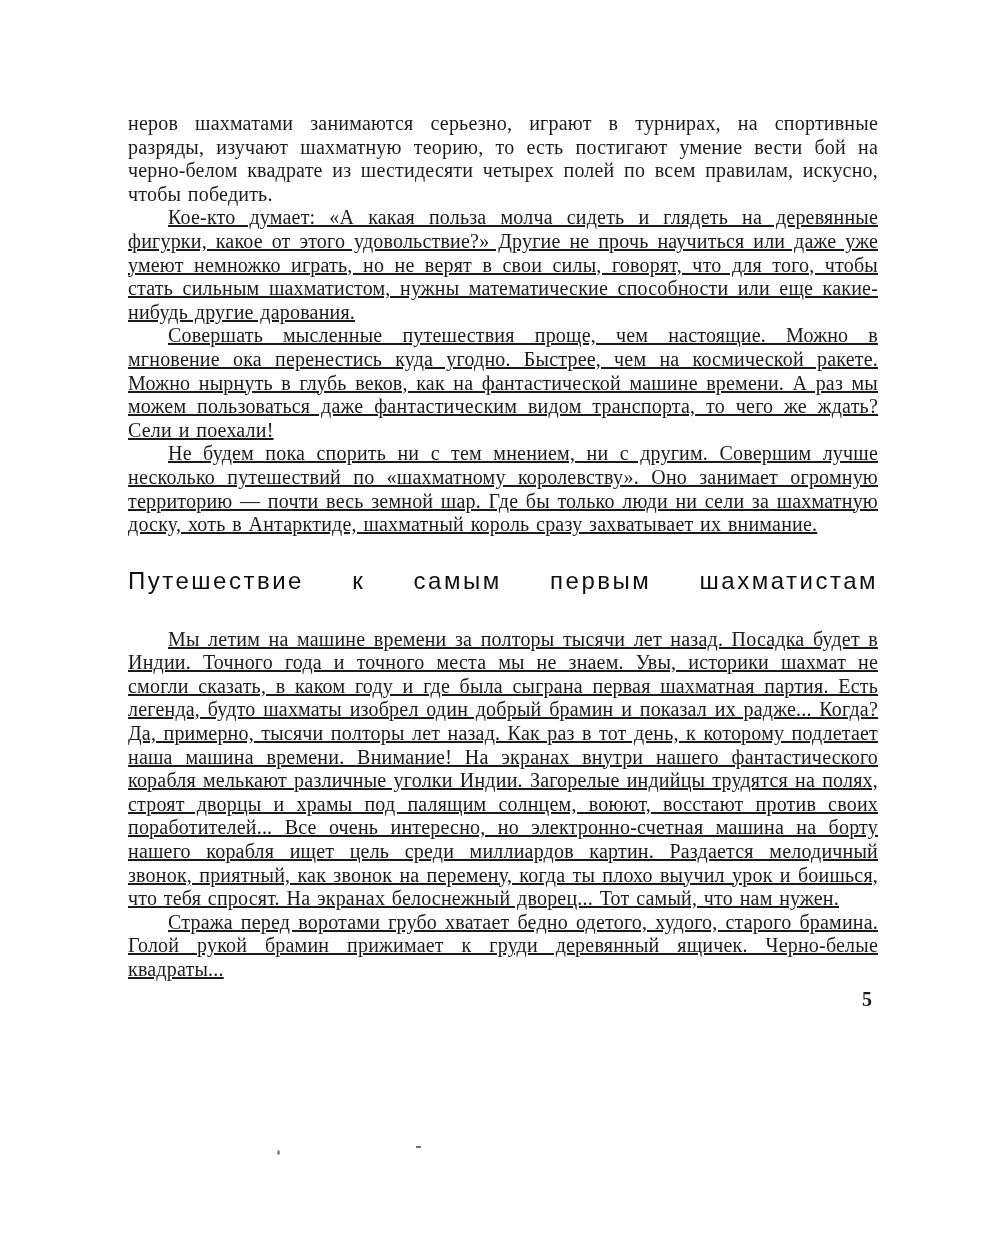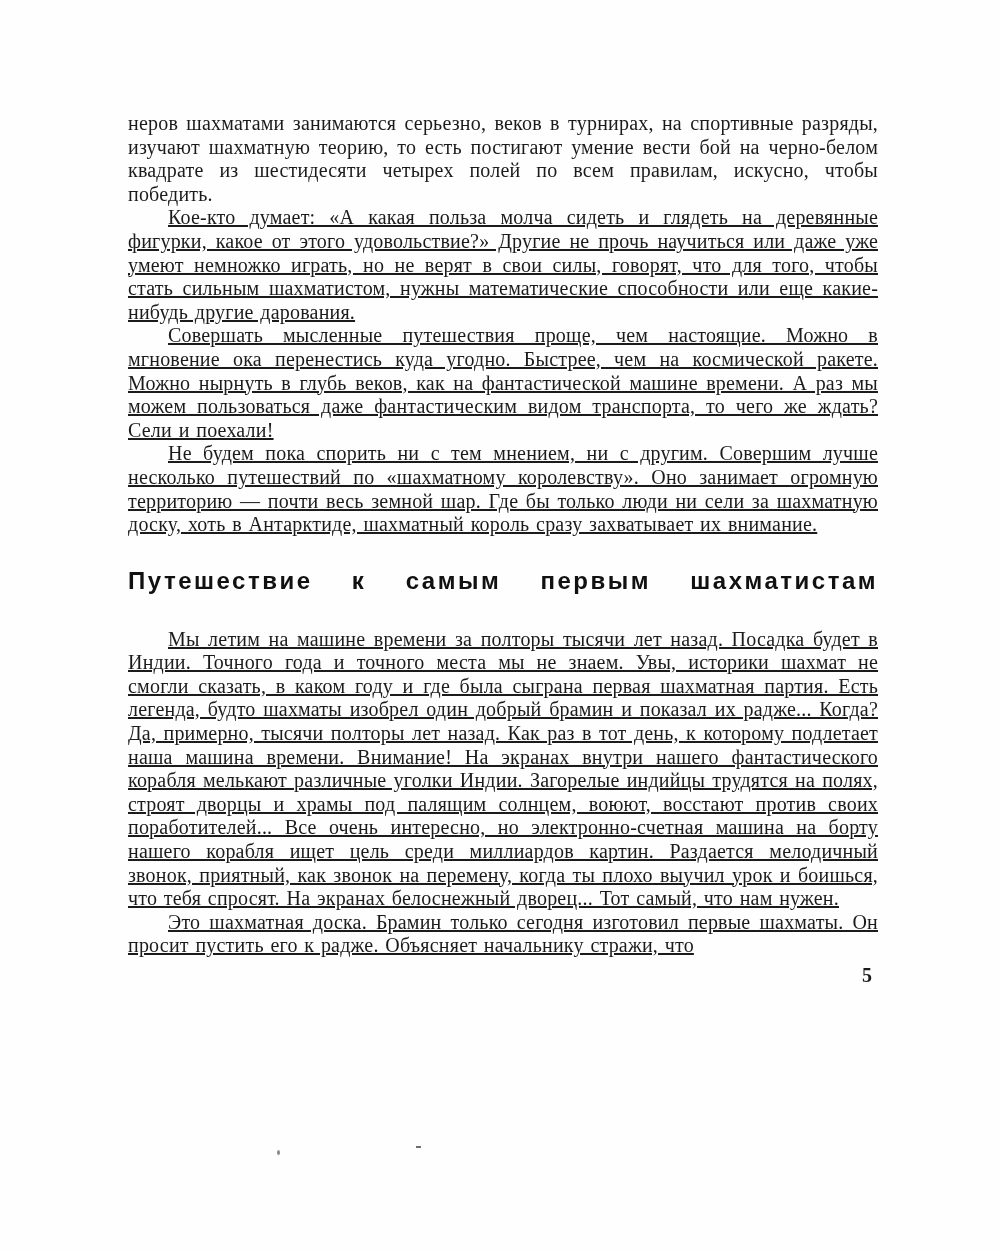--- a/index.html
+++ b/index.html
@@ -31,21 +31,21 @@
     letter-spacing: 0.2px;
     word-spacing: 1.5px;
   }
   .para.indent {
     text-indent: 40px;
     text-decoration: underline;
   }
   .section-heading {
     margin: 31px 0 34px 0;
     font-family: "Liberation Sans", sans-serif;
-    font-weight: bold;
+    font-weight: normal;
     font-size: 24px;
     line-height: 26px;
     letter-spacing: 2.5px;
     text-align: justify;
     text-align-last: justify;
     white-space: nowrap;
     color: #111;
   }
   .page-number {
     margin-top: 6px;
@@ -61,31 +61,31 @@
   }
   .speck-1 { left: 277px; top: 1150px; width: 3px; height: 5px; }
   .speck-2 { left: 416px; top: 1146px; width: 5px; height: 2px; border-radius: 0; background: #6f6f6f; }
 </style>
 </head>
 <body>
 
 <div class="book-page">
   <div class="text-area">
     <div>
-        <p class="para">неров шахматами занимаются серьезно, веков в турнирах, на спортивные разряды, изучают шахматную теорию, то есть постигают умение вести бой на черно-белом квадрате из шестидесяти четырех полей по всем правилам, искусно, чтобы победить.</p>
+        <p class="para">неров шахматами занимаются серьезно, играют в турнирах, на спортивные разряды, изучают шахматную теорию, то есть постигают умение вести бой на черно-белом квадрате из шестидесяти четырех полей по всем правилам, искусно, чтобы победить.</p>
         <p class="para indent">Кое-кто думает: «А какая польза молча сидеть и глядеть на деревянные фигурки, какое от этого удовольствие?» Другие не прочь научиться или даже уже умеют немножко играть, но не верят в свои силы, говорят, что для того, чтобы стать сильным шахматистом, нужны математические способности или еще какие-нибудь другие дарования.</p>
         <p class="para indent">Совершать мысленные путешествия проще, чем настоящие. Можно в мгновение ока перенестись куда угодно. Быстрее, чем на космической ракете. Можно нырнуть в глубь веков, как на фантастической машине времени. А раз мы можем пользоваться даже фантастическим видом транспорта, то чего же ждать? Сели и поехали!</p>
         <p class="para indent">Не будем пока спорить ни с тем мнением, ни с другим. Совершим лучше несколько путешествий по «шахматному королевству». Оно занимает огромную территорию — почти весь земной шар. Где бы только люди ни сели за шахматную доску, хоть в Антарктиде, шахматный король сразу захватывает их внимание.</p>
       </div>
 
     <h2 class="section-heading">Путешествие  к  самым  первым  шахматистам</h2>
 
     <div>
         <p class="para indent">Мы летим на машине времени за полторы тысячи лет назад. Посадка будет в Индии. Точного года и точного места мы не знаем. Увы, историки шахмат не смогли сказать, в каком году и где была сыграна первая шахматная партия. Есть легенда, будто шахматы изобрел один добрый брамин и показал их радже... Когда? Да, примерно, тысячи полторы лет назад. Как раз в тот день, к которому подлетает наша машина времени. Внимание! На экранах внутри нашего фантастического корабля мелькают различные уголки Индии. Загорелые индийцы трудятся на полях, строят дворцы и храмы под палящим солнцем, воюют, восстают против своих поработителей... Все очень интересно, но электронно-счетная машина на борту нашего корабля ищет цель среди миллиардов картин. Раздается мелодичный звонок, приятный, как звонок на перемену, когда ты плохо выучил урок и боишься, что тебя спросят. На экранах белоснежный дворец... Тот самый, что нам нужен.</p>
-        <p class="para indent">Это шахматная доска. Брамин только сегодня изготовил первые шахматы. Он просит пустить его к радже. Объясняет начальнику стражи, что</p>
+        <p class="para indent">Стража перед воротами грубо хватает бедно одетого, худого, старого брамина. Голой рукой брамин прижимает к груди деревянный ящичек. Черно-белые квадраты...</p>
       </div>
 
     <div class="page-number">5</div>
   </div>
 
   <span class="speck speck-1"></span>
   <span class="speck speck-2"></span>
 </div>
 
 </body></html>

